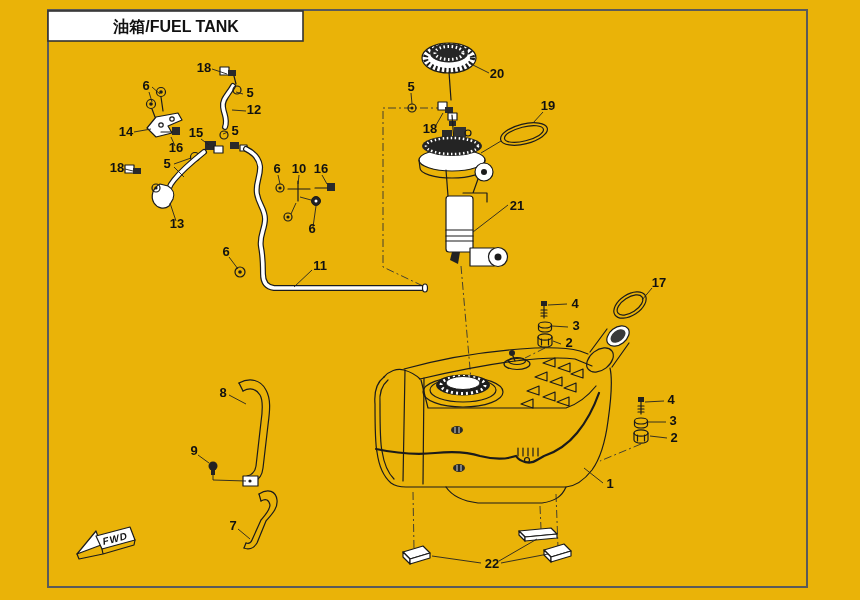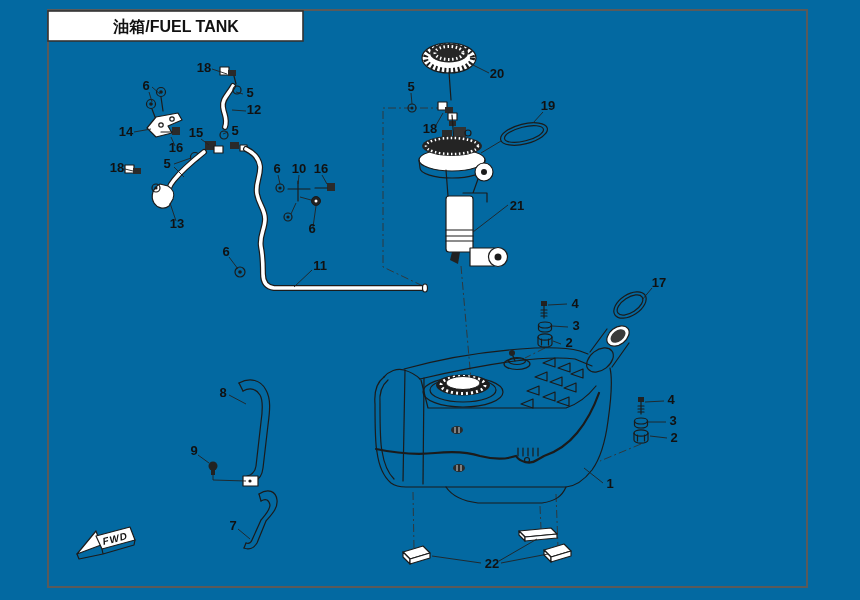--- a/index.html
+++ b/index.html
@@ -1,16 +1,16 @@
 <!DOCTYPE html>
 <html><head>
 <meta charset="utf-8">
 <style>
   html,body{margin:0;padding:0;background:#fff;}
-  .page{position:relative;width:860px;height:600px;background:#0369a1;overflow:hidden;
+  .page{position:relative;width:860px;height:600px;background:#eab308;overflow:hidden;
         font-family:"Liberation Sans",sans-serif;}
   svg{position:absolute;left:0;top:0;}
   .callout{font:bold 13px "Liberation Sans",sans-serif;fill:#111;}
   .title-text{font:bold 16px "Liberation Sans",sans-serif;fill:#111;}
   .fwd-text{font:italic bold 10px "Liberation Sans",sans-serif;fill:#111;letter-spacing:1px;}
   .ink{stroke:#1b1b1b;fill:none;stroke-width:1.2;stroke-linecap:round;stroke-linejoin:round;}
   .ink-thick{stroke:#1b1b1b;fill:none;stroke-width:2.2;stroke-linecap:round;}
   .leader{stroke:#222;stroke-width:0.9;fill:none;}
   .dashdot{stroke:#333;stroke-width:0.9;fill:none;stroke-dasharray:8 3 2 3;}
   .hose-out{stroke:#1b1b1b;stroke-width:6;fill:none;stroke-linecap:round;stroke-linejoin:round;}

